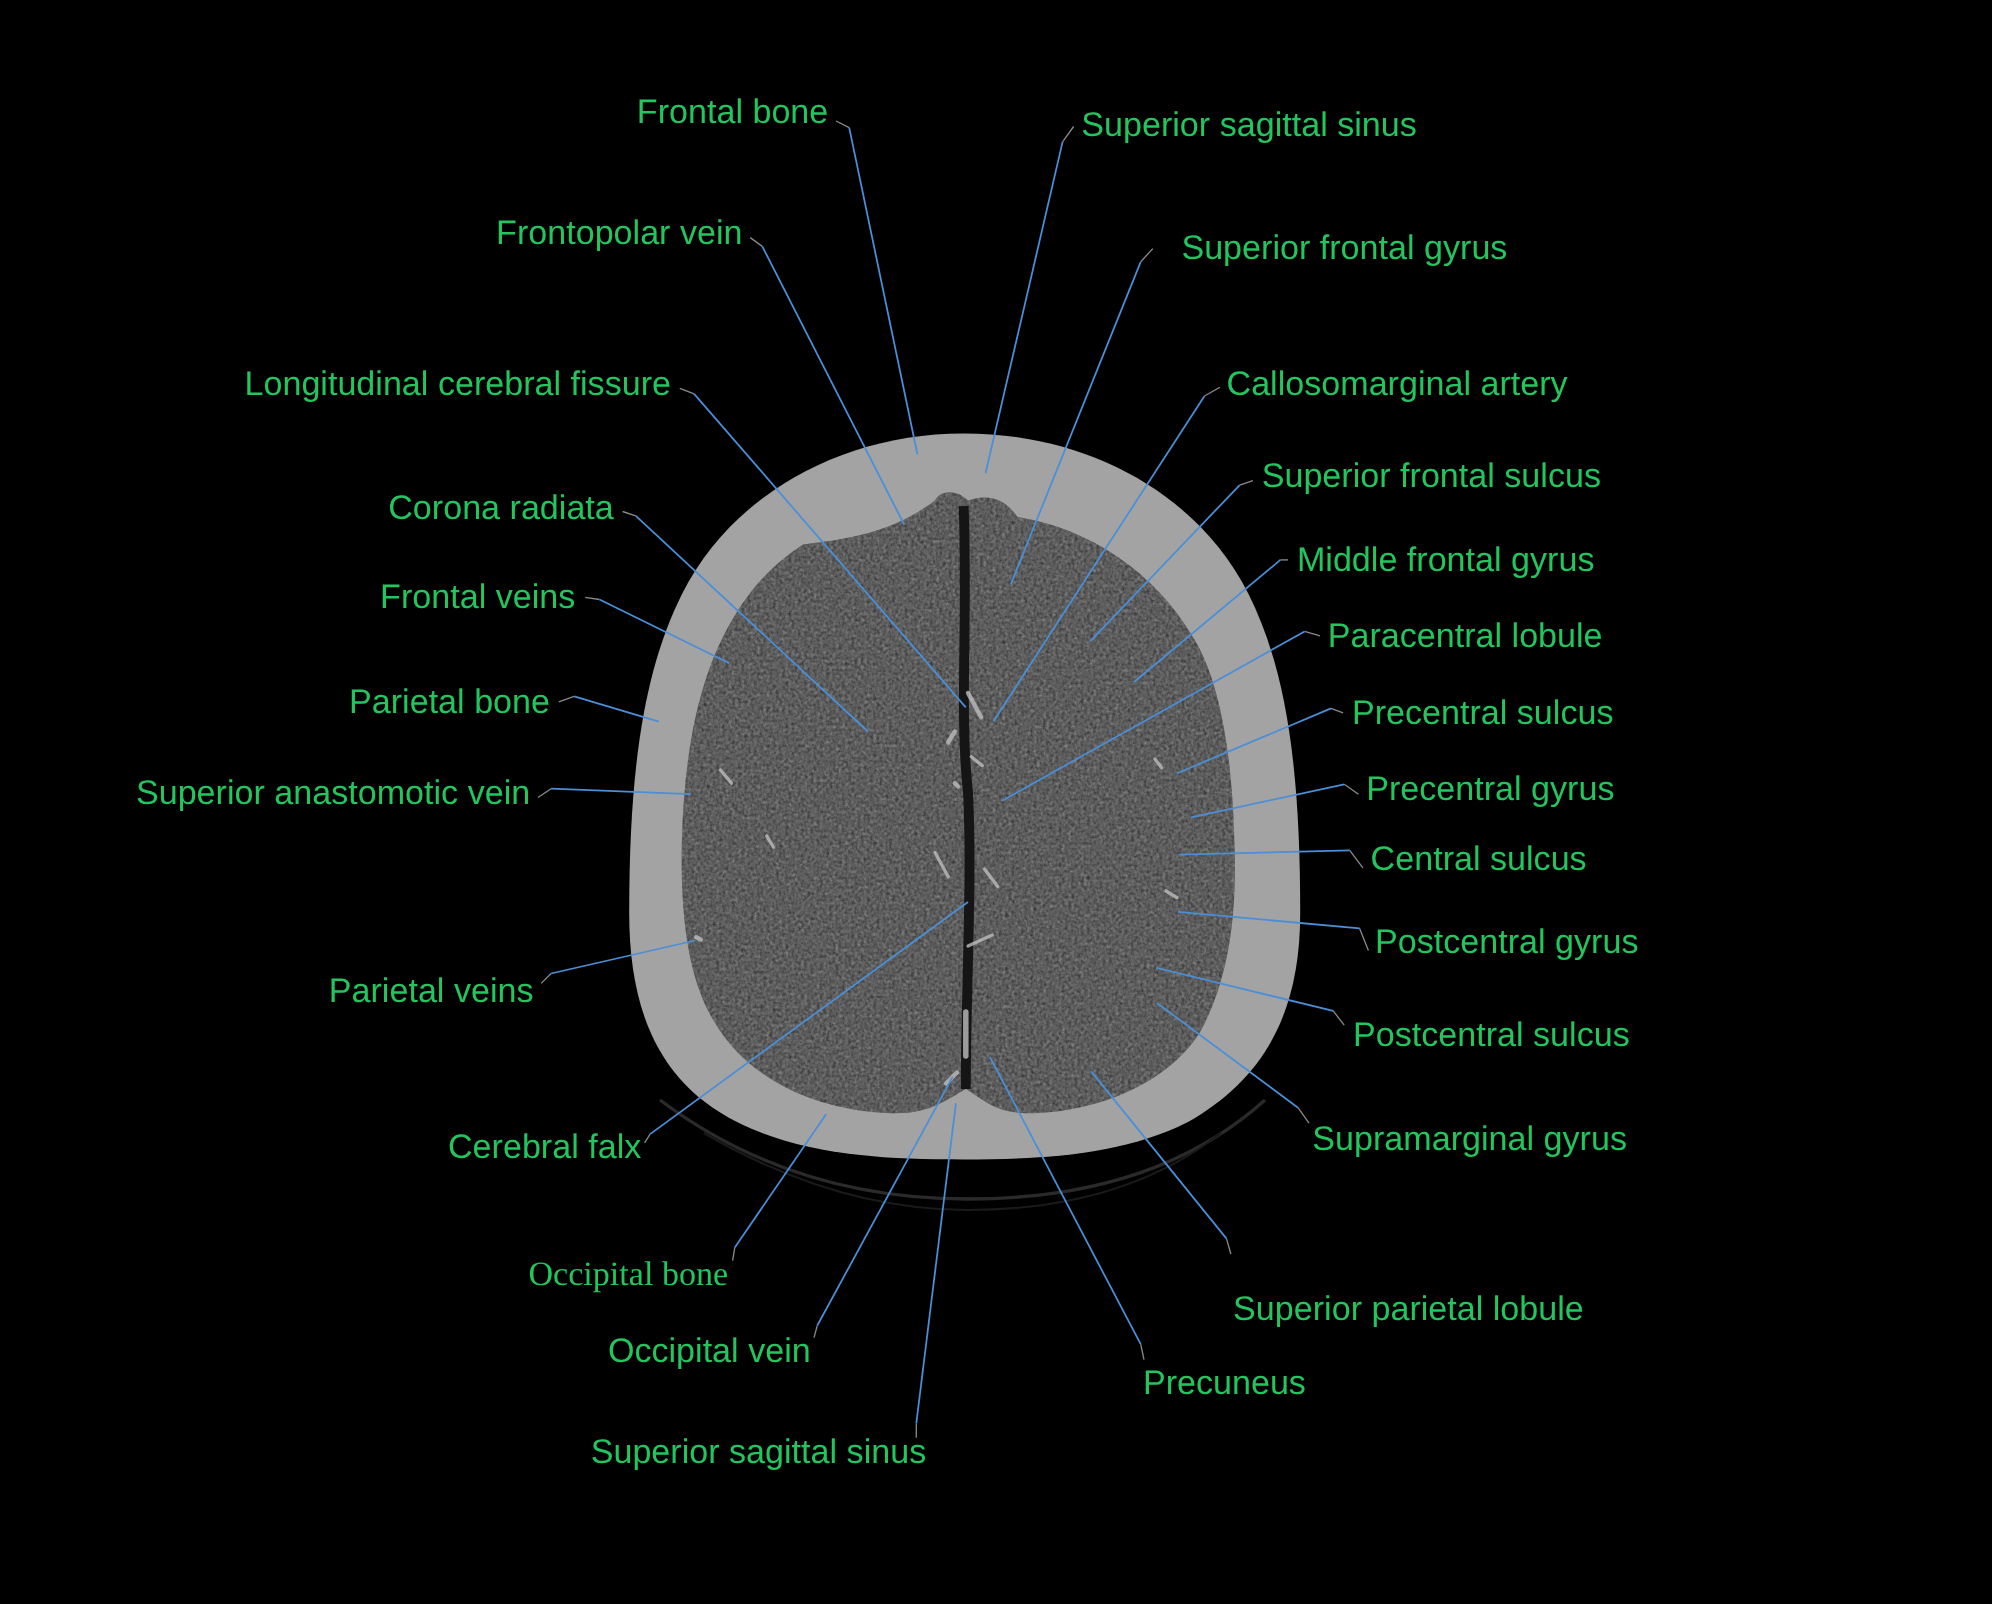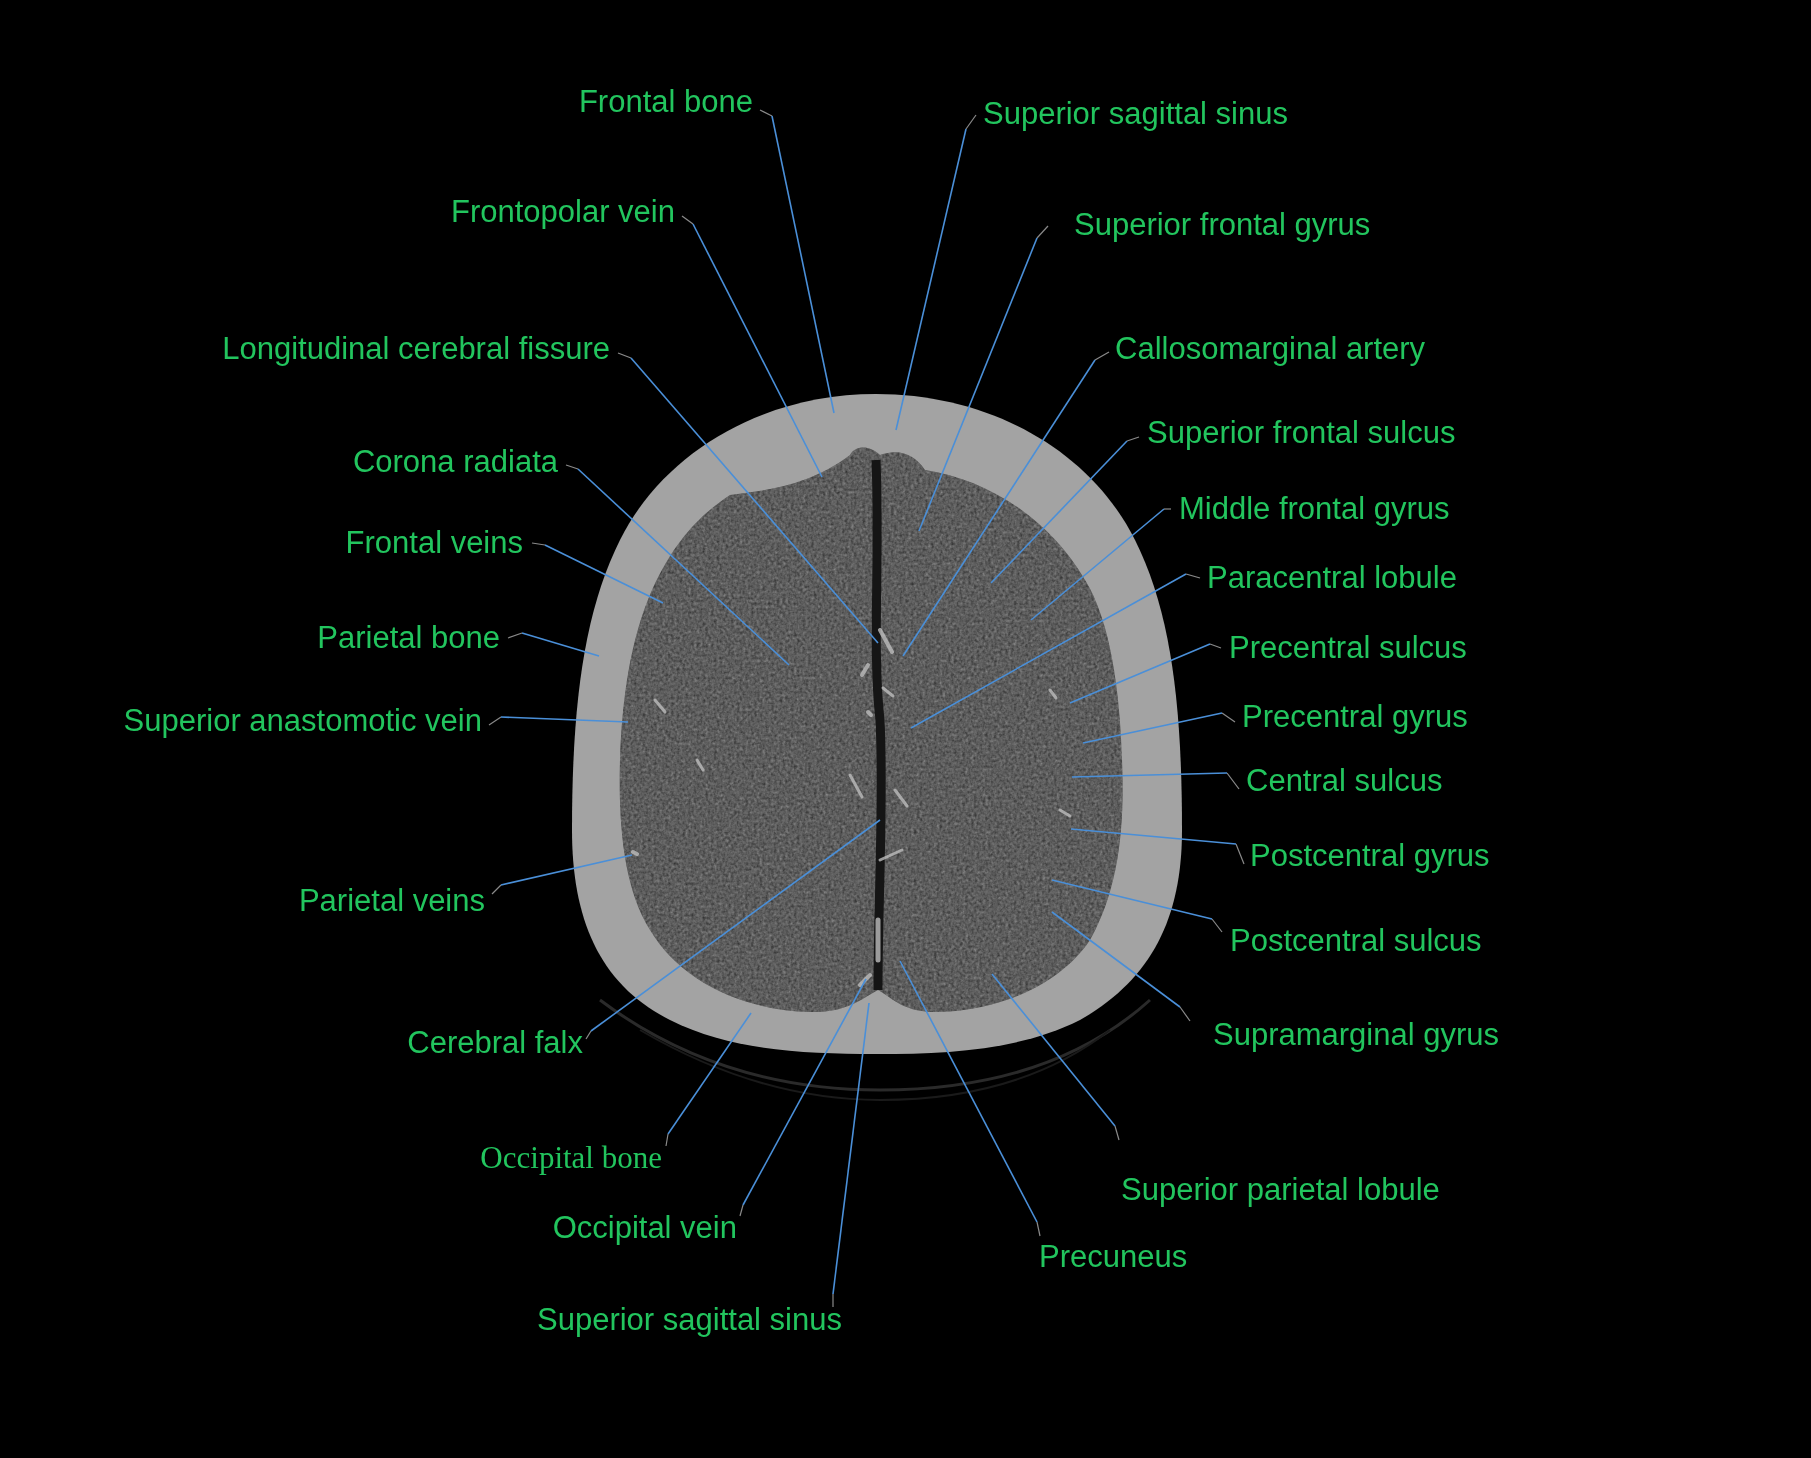--- a/index.html
+++ b/index.html
@@ -148,17 +148,17 @@
       <div class="lbl right" style="top: 211px; left: 1053px; margin-left: 21px;">Superior frontal gyrus</div>
       <div class="lbl right" style="top: 335px; left: 1115px;">Callosomarginal artery</div>
       <div class="lbl right" style="top: 419px; left: 1147px;">Superior frontal sulcus</div>
       <div class="lbl right" style="top: 495px; left: 1179px;">Middle frontal gyrus</div>
       <div class="lbl right" style="top: 564px; left: 1207px;">Paracentral lobule</div>
       <div class="lbl right" style="top: 634px; left: 1229px;">Precentral sulcus</div>
       <div class="lbl right" style="top: 703px; left: 1242px;">Precentral gyrus</div>
       <div class="lbl right" style="top: 767px; left: 1246px;">Central sulcus</div>
       <div class="lbl right" style="top: 842px; left: 1250px;">Postcentral gyrus</div>
       <div class="lbl right" style="top: 927px; left: 1230px;">Postcentral sulcus</div>
-      <div class="lbl right" style="top: 1021px; left: 1193px; margin-left: 20px;">Supramarginal gyrus</div>
+      <div class="lbl right" style="top: 1021px; left: 1193px;">Supramarginal gyrus</div>
       <div class="lbl right" style="top: 1144px; left: 1121px; margin-top: 32px;">Superior parietal lobule</div>
       <div class="lbl right" style="top: 1243px; left: 1039px;">Precuneus</div>
     </div>
 </div>
 
 </body></html>

